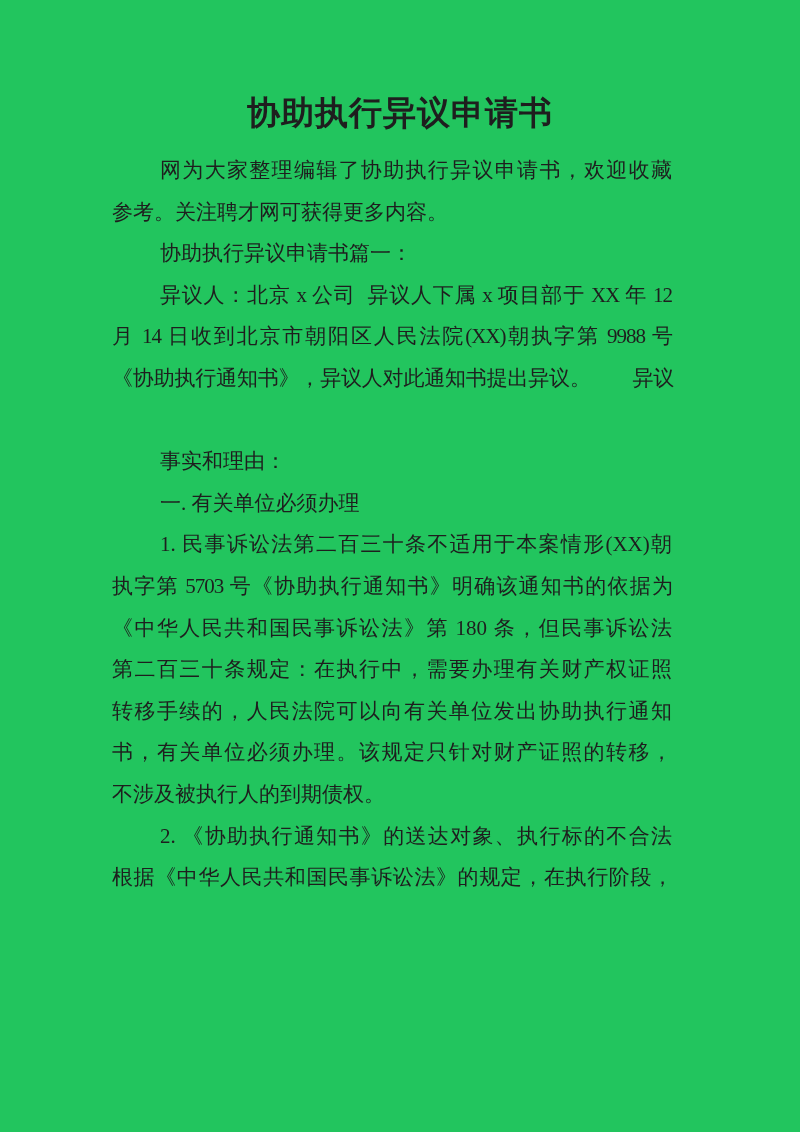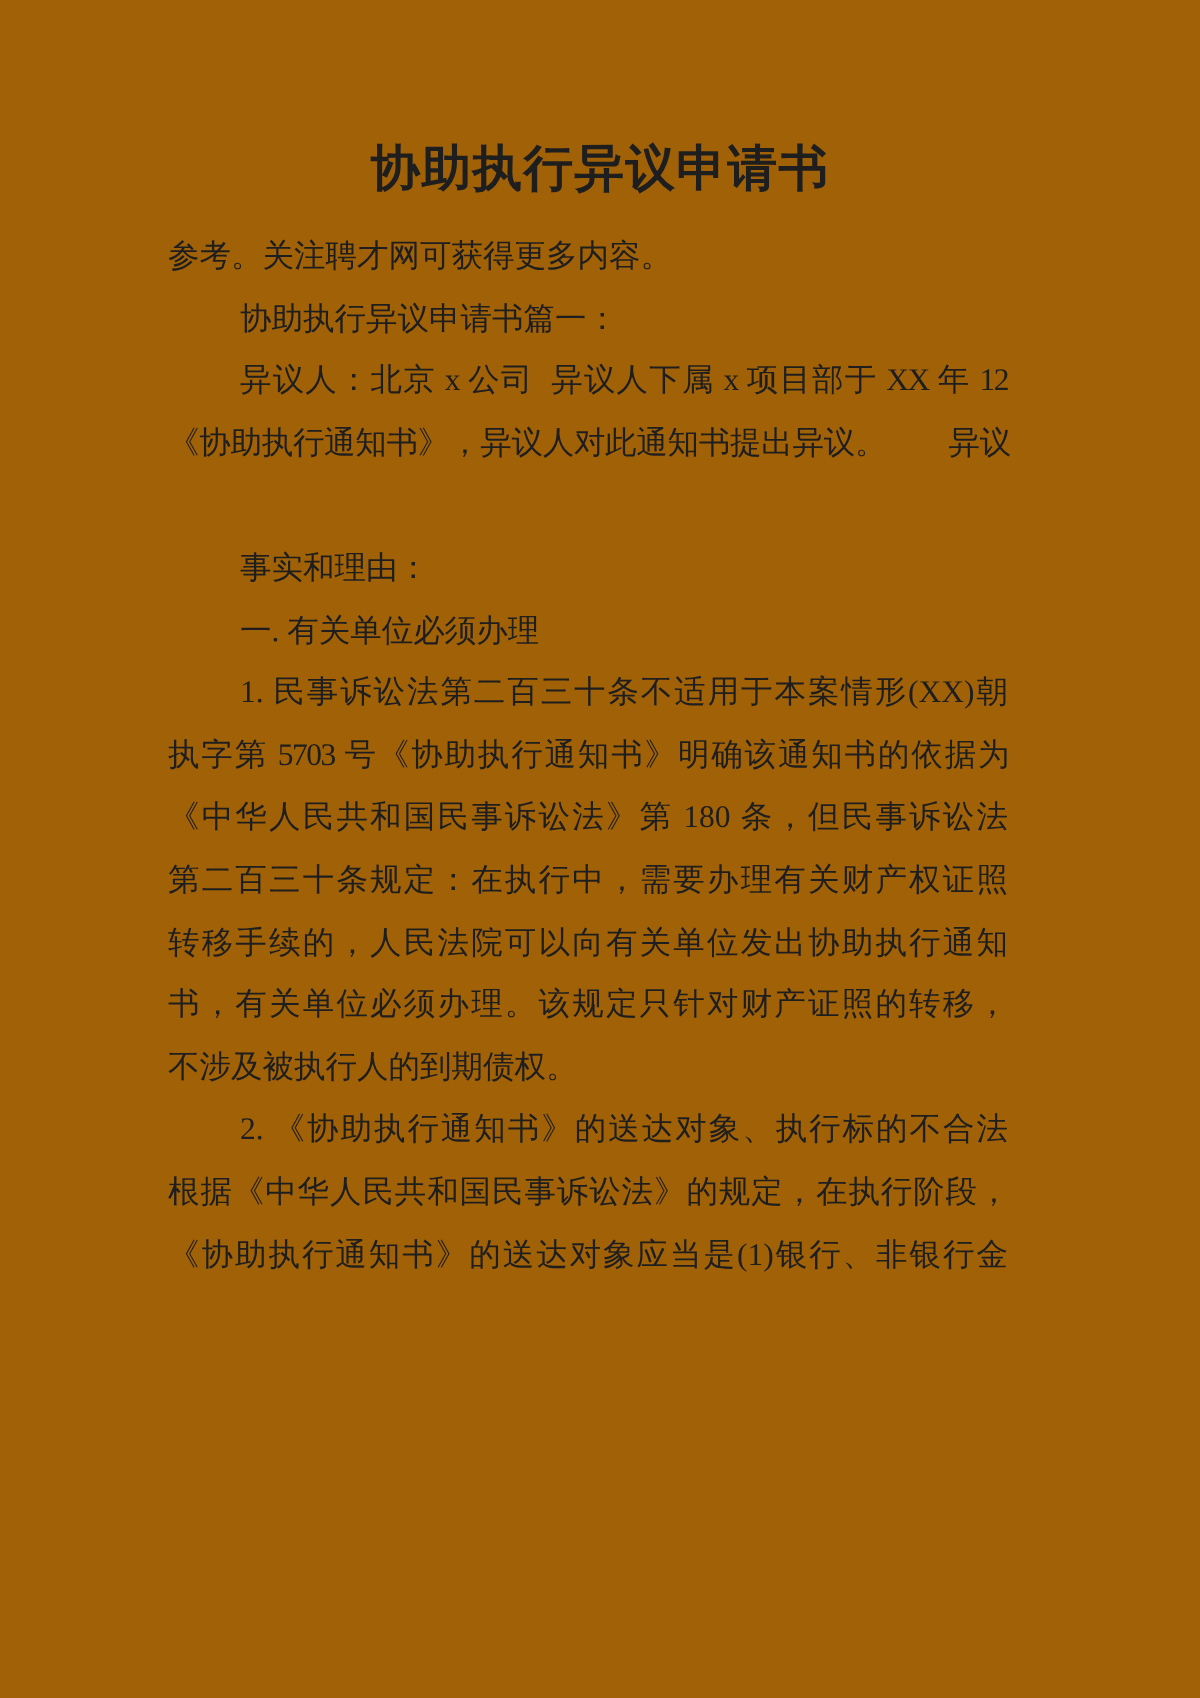--- a/index.html
+++ b/index.html
@@ -4,21 +4,21 @@
 <style>
   html, body {
     margin: 0;
     padding: 0;
     background: #ffffff;
   }
   .page {
     position: relative;
     width: 800px;
     height: 1132px;
-    background: #a16207;
+    background: #22c55e;
     overflow: hidden;
     font-family: "Liberation Serif", "DejaVu Serif", serif;
     color: #1e1e1e;
   }
   .doc-title {
     padding-top: 90px;
     text-align: center;
     font-size: 33px;
     font-weight: bold;
     line-height: 46px;
@@ -44,31 +44,32 @@
   .line.t1   { letter-spacing: -1px; }
   .line.t3   { letter-spacing: -2.2px; }
   .line.blank { white-space: normal; }
 </style>
 </head>
 <body>
 
 <div class="page">
   <div class="doc-title">协助执行异议申请书</div>
   <div class="doc-body">
+      <div class="line ind fill">网为大家整理编辑了协助执行异议申请书，欢迎收藏</div>
       <div class="line">参考。关注聘才网可获得更多内容。</div>
       <div class="line ind">协助执行异议申请书篇一：</div>
       <div class="line ind fill t1">异议人：北京 x 公司  异议人下属 x 项目部于 XX 年 12</div>
+      <div class="line fill t1">月 14 日收到北京市朝阳区人民法院(XX)朝执字第 9988 号</div>
       <div class="line fill t3">《协助执行通知书》，异议人对此通知书提出异议。　　异议</div>
       <div class="line blank"></div>
       <div class="line ind">事实和理由：</div>
       <div class="line ind">一. 有关单位必须办理</div>
       <div class="line ind fill">1. 民事诉讼法第二百三十条不适用于本案情形(XX)朝</div>
       <div class="line fill t1">执字第 5703 号《协助执行通知书》明确该通知书的依据为</div>
       <div class="line fill">《中华人民共和国民事诉讼法》第 180 条，但民事诉讼法</div>
       <div class="line fill">第二百三十条规定：在执行中，需要办理有关财产权证照</div>
       <div class="line fill">转移手续的，人民法院可以向有关单位发出协助执行通知</div>
       <div class="line fill">书，有关单位必须办理。该规定只针对财产证照的转移，</div>
       <div class="line">不涉及被执行人的到期债权。</div>
       <div class="line ind fill">2. 《协助执行通知书》的送达对象、执行标的不合法</div>
       <div class="line fill t1">根据《中华人民共和国民事诉讼法》的规定，在执行阶段，</div>
-      <div class="line fill">《协助执行通知书》的送达对象应当是(1)银行、非银行金</div>
     </div>
 </div>
 
 </body></html>

